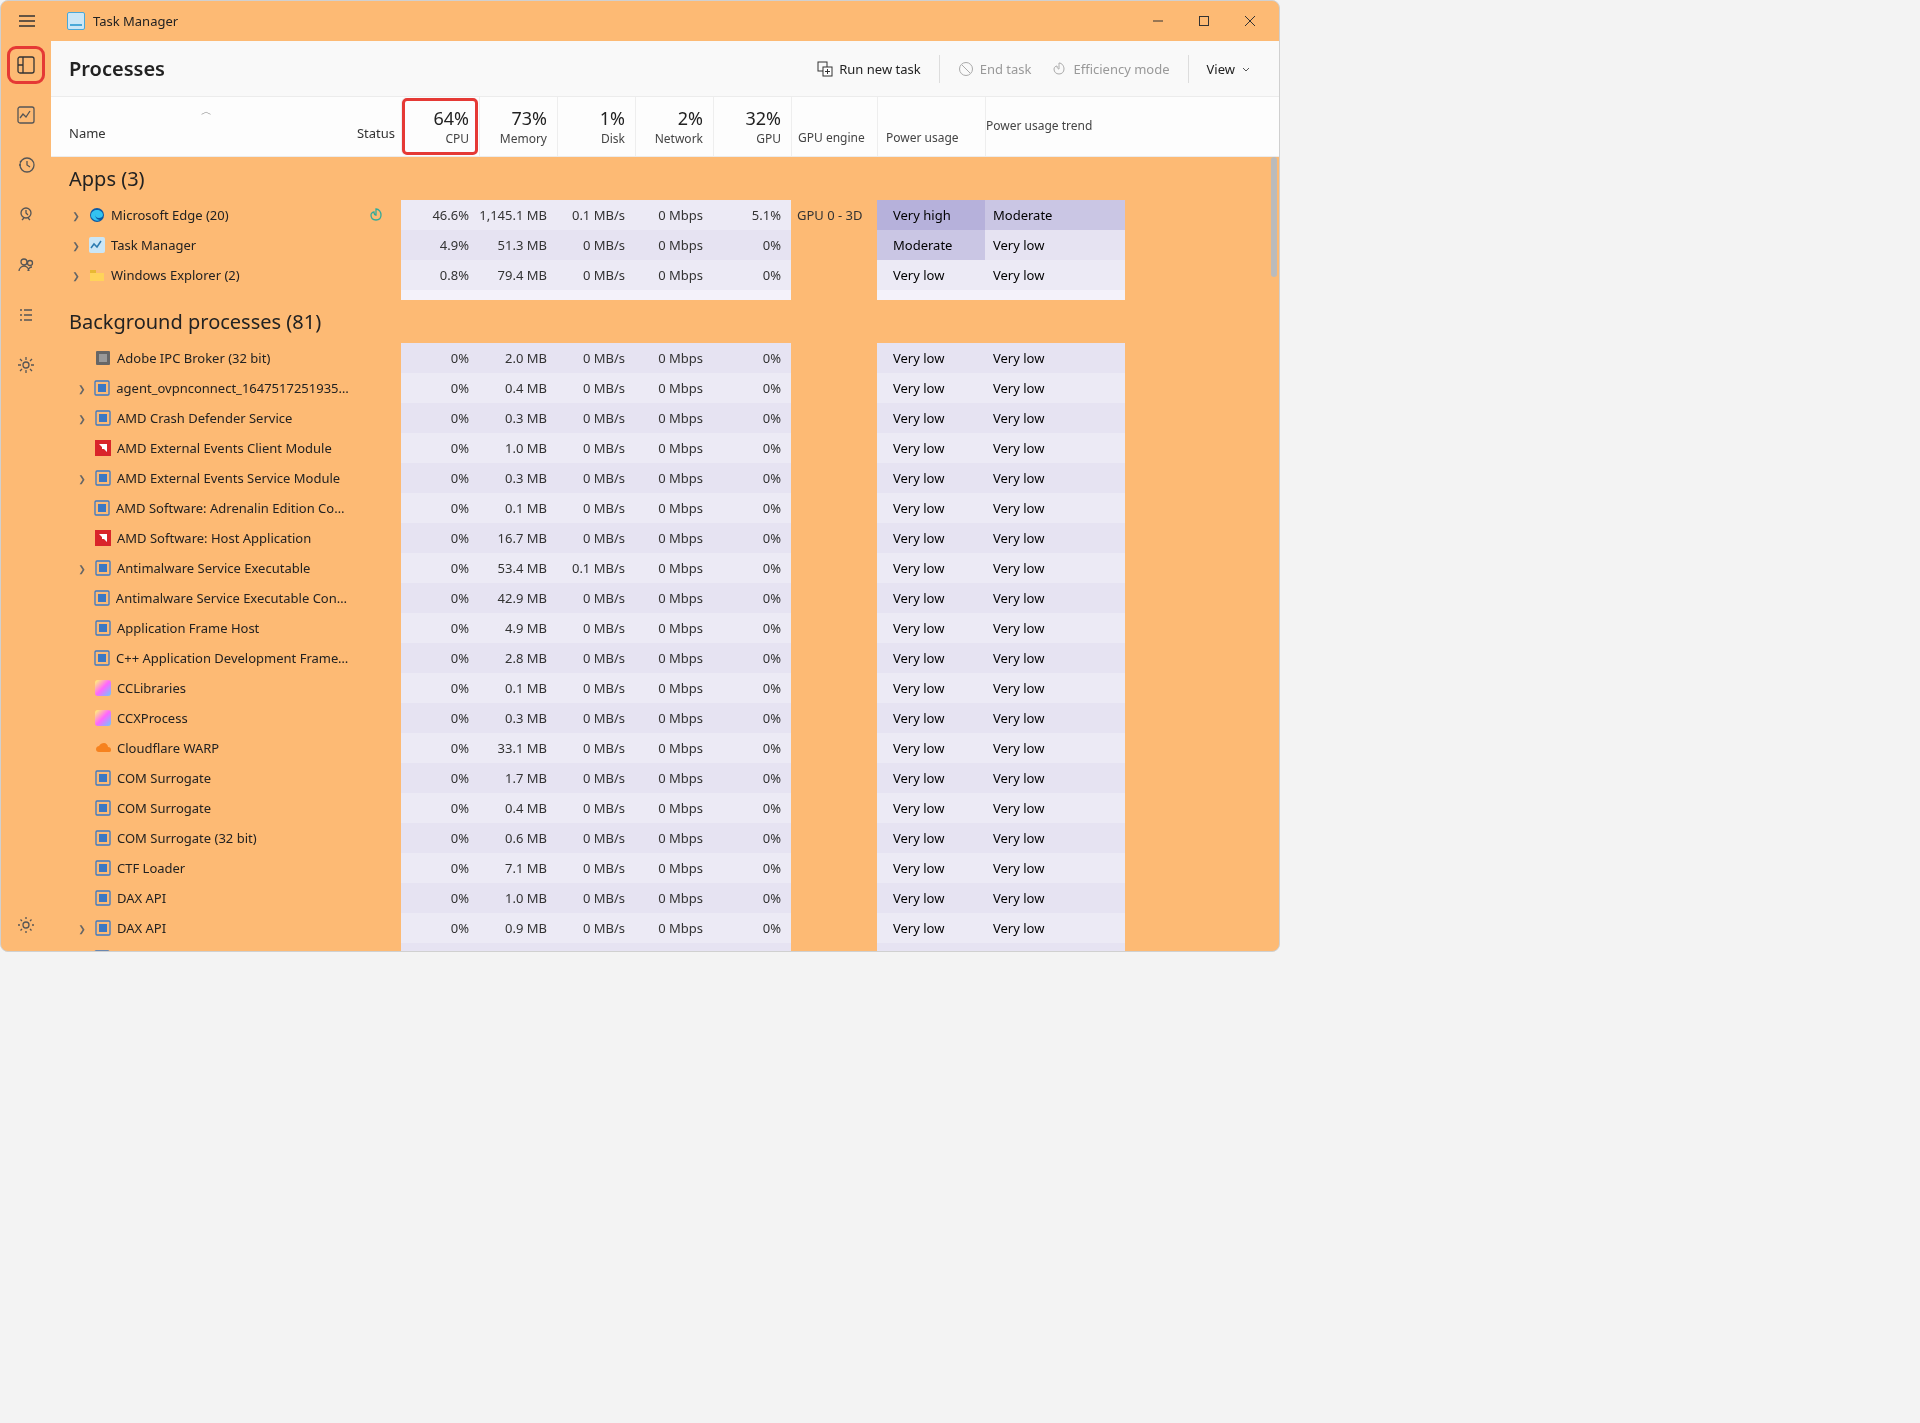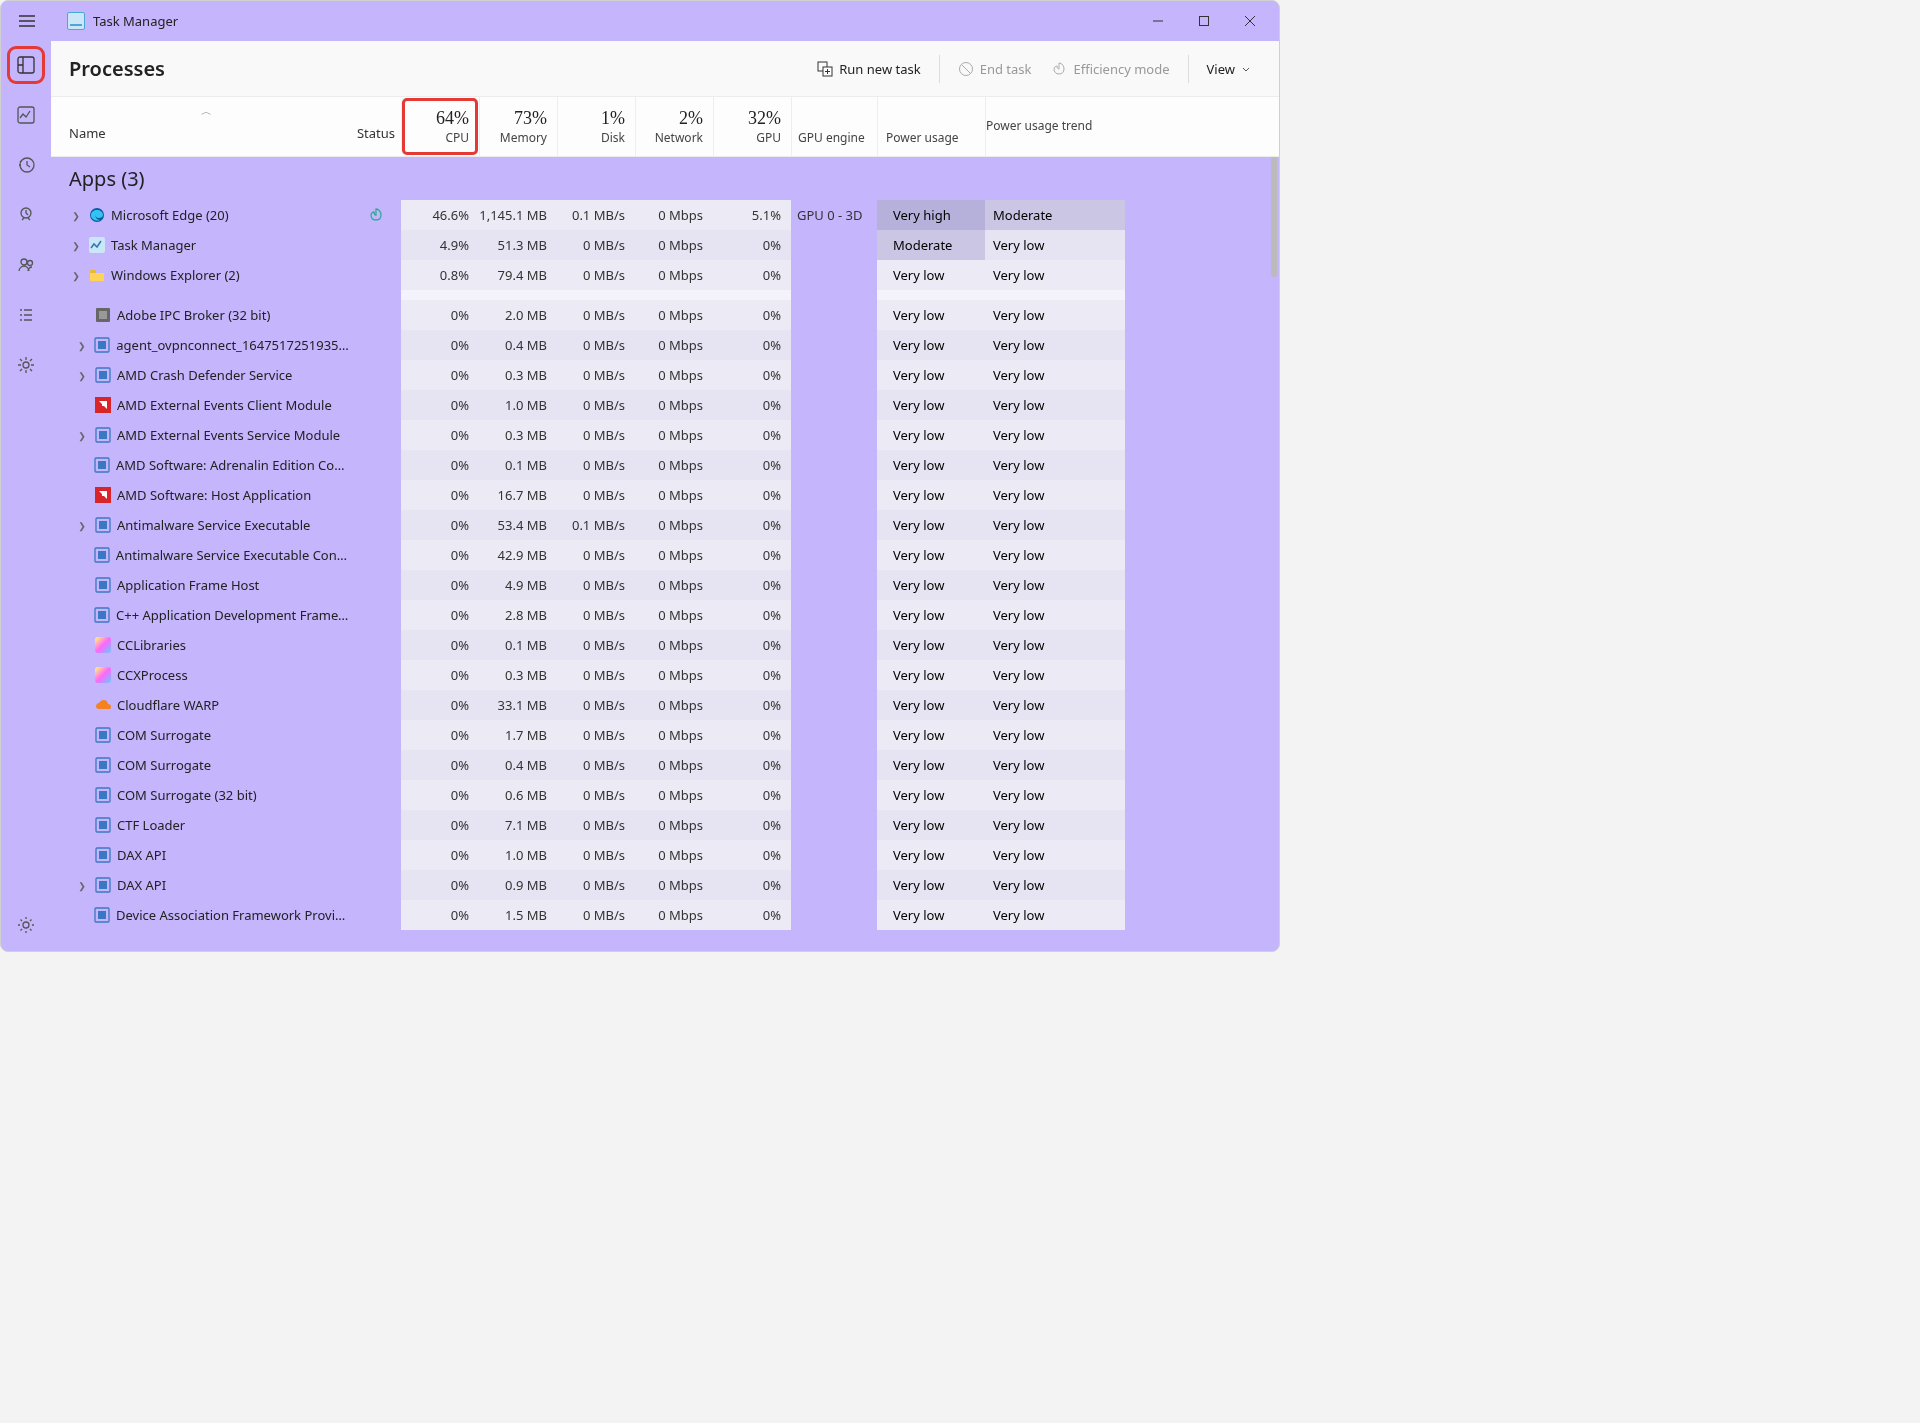--- a/index.html
+++ b/index.html
@@ -1,17 +1,17 @@
 <!DOCTYPE html>
 <html><head>
 <meta charset="utf-8">
 <style>
 * { margin: 0; padding: 0; box-sizing: border-box; font-family: "Segoe UI", system-ui, sans-serif; }
 body { background: #f3f3f3; width: 1280px; height: 952px; overflow: hidden; }
-.window { background: #c4b5fd; border: 1px solid #d0d0d0; border-radius: 8px; width: 1280px; height: 952px; display: flex; flex-direction: column; position: relative; }
+.window { background: #fdba74; border: 1px solid #d0d0d0; border-radius: 8px; width: 1280px; height: 952px; display: flex; flex-direction: column; position: relative; }
 .titlebar { height: 40px; display: flex; align-items: center; padding: 0 6px; }
 .hamburger { width: 28px; height: 28px; margin: 0 6px; display: flex; align-items: center; justify-content: center; cursor: pointer; }
 .appicon { width: 18px; height: 18px; margin-left: 20px; margin-right: 8px; background: #cbe6f6; border: 1px solid #4aa8d8; border-radius: 2px; position: relative; }
 .appicon::after { content:""; position:absolute; left:2px; right:2px; bottom:3px; height:6px; background: linear-gradient(to top,#4aa8d8 40%, transparent 40%); }
 .apptitle { font-size: 13px; color: #222; }
 .wincontrols { margin-left: auto; display: flex; }
 .wincontrols div { width: 46px; height: 32px; display:flex; align-items:center; justify-content:center; cursor:pointer; font-size:13px; color:#333; }
 .body { flex: 1; display: flex; overflow: hidden; }
 .sidebar { width: 50px; display: flex; flex-direction: column; align-items: center; padding-top: 8px; gap: 18px; }
 .sideitem { width: 32px; height: 32px; display:flex; align-items:center; justify-content:center; border-radius:4px; cursor:pointer; color:#555; }
@@ -22,21 +22,21 @@
 .pagetitle { font-size: 20px; font-weight: 600; color:#222; }
 .toolbar-spacer { flex:1; }
 .tbtn { display:flex; align-items:center; gap:6px; font-size:13px; padding:6px 10px; border-radius:4px; cursor:pointer; color:#222; }
 .tbtn.disabled { color:#999; }
 .divider { width:1px; height:28px; background:#ddd; margin:0 8px; }
 .headerrow { display:flex; height:60px; border-bottom:1px solid #ececec; background:#fdfdfd; }
 .col-name { width: 300px; display:flex; align-items:flex-end; padding:0 0 14px 18px; font-size:13px; color:#333; position:relative;}
 .col-name .chev { position:absolute; top:6px; left:50%; color:#888; font-size:11px;}
 .col-status { width:50px; display:flex; align-items:flex-end; justify-content:center; padding-bottom:14px; font-size:13px; color:#333;}
 .hcol { border-left:1px solid #eee; display:flex; flex-direction:column; align-items:flex-end; justify-content:center; padding:8px 10px 8px 4px; font-size:13px; color:#333; }
-.hcol .pct { font-size:18px; font-weight:400; color:#222;font-family:Liberation Serif, serif;}
+.hcol .pct { font-size:18px; font-weight:400; color:#222;}
 .hcol .lbl { font-size:12px; color:#444;}
 .hcol.hl { outline:3px solid #e53935; border-radius:6px; outline-offset:-4px;}
 .w-cpu{width:78px}.w-mem{width:78px}.w-disk{width:78px}.w-net{width:78px}.w-gpu{width:78px}.w-geng{width:86px}.w-pow{width:108px}.w-pot{width:140px}
 .tablewrap { flex:1; overflow-y:auto; position:relative;}
 .grouphdr { font-size:20px; font-weight:400; color:#222; padding: 8px 0 8px 18px; }
 .row { display:flex; height:30px; align-items:center; font-size:13px; }
 .row:nth-child(even) .cell.tinted { background:#eceaf5; }
 .row:nth-child(odd) .cell.tinted { background:#e6e3f2; }
 .cell { height:100%; display:flex; align-items:center; }
 .cell.name { width:300px; padding-left:18px; gap:6px; color:#222; }
@@ -285,20 +285,21 @@
               <div style="width:350px"></div>
               <div class="cell w-cpu" style="background:#f4f2fa"></div>
               <div class="cell w-mem" style="background:#f4f2fa"></div>
               <div class="cell w-disk" style="background:#f4f2fa"></div>
               <div class="cell w-net" style="background:#f4f2fa"></div>
               <div class="cell w-gpu" style="background:#f4f2fa"></div>
               <div class="cell geng"></div>
               <div class="cell pow" style="background:#f4f2fa"></div>
               <div class="cell pot" style="background:#f4f2fa"></div>
             </div>
+            <div class="grouphdr">Background processes (81)</div>
             <div class="row">
               <div class="cell name" style="padding-left: 24px;">
                 <span class="exp" style="transform: rotate(0deg); font-size: 9px;"></span>
                 <span class="icon">
                   <svg width="16" height="16" viewBox="0 0 16 16">
                     <rect x="1" y="1" width="14" height="14" fill="#666" rx="1"></rect>
                     <rect x="4" y="4" width="8" height="8" fill="#999"></rect>
                   </svg>
                 </span>
                 <span style="white-space: nowrap; overflow: hidden; text-overflow: ellipsis;">Adobe IPC Broker (32 bit)</span>

